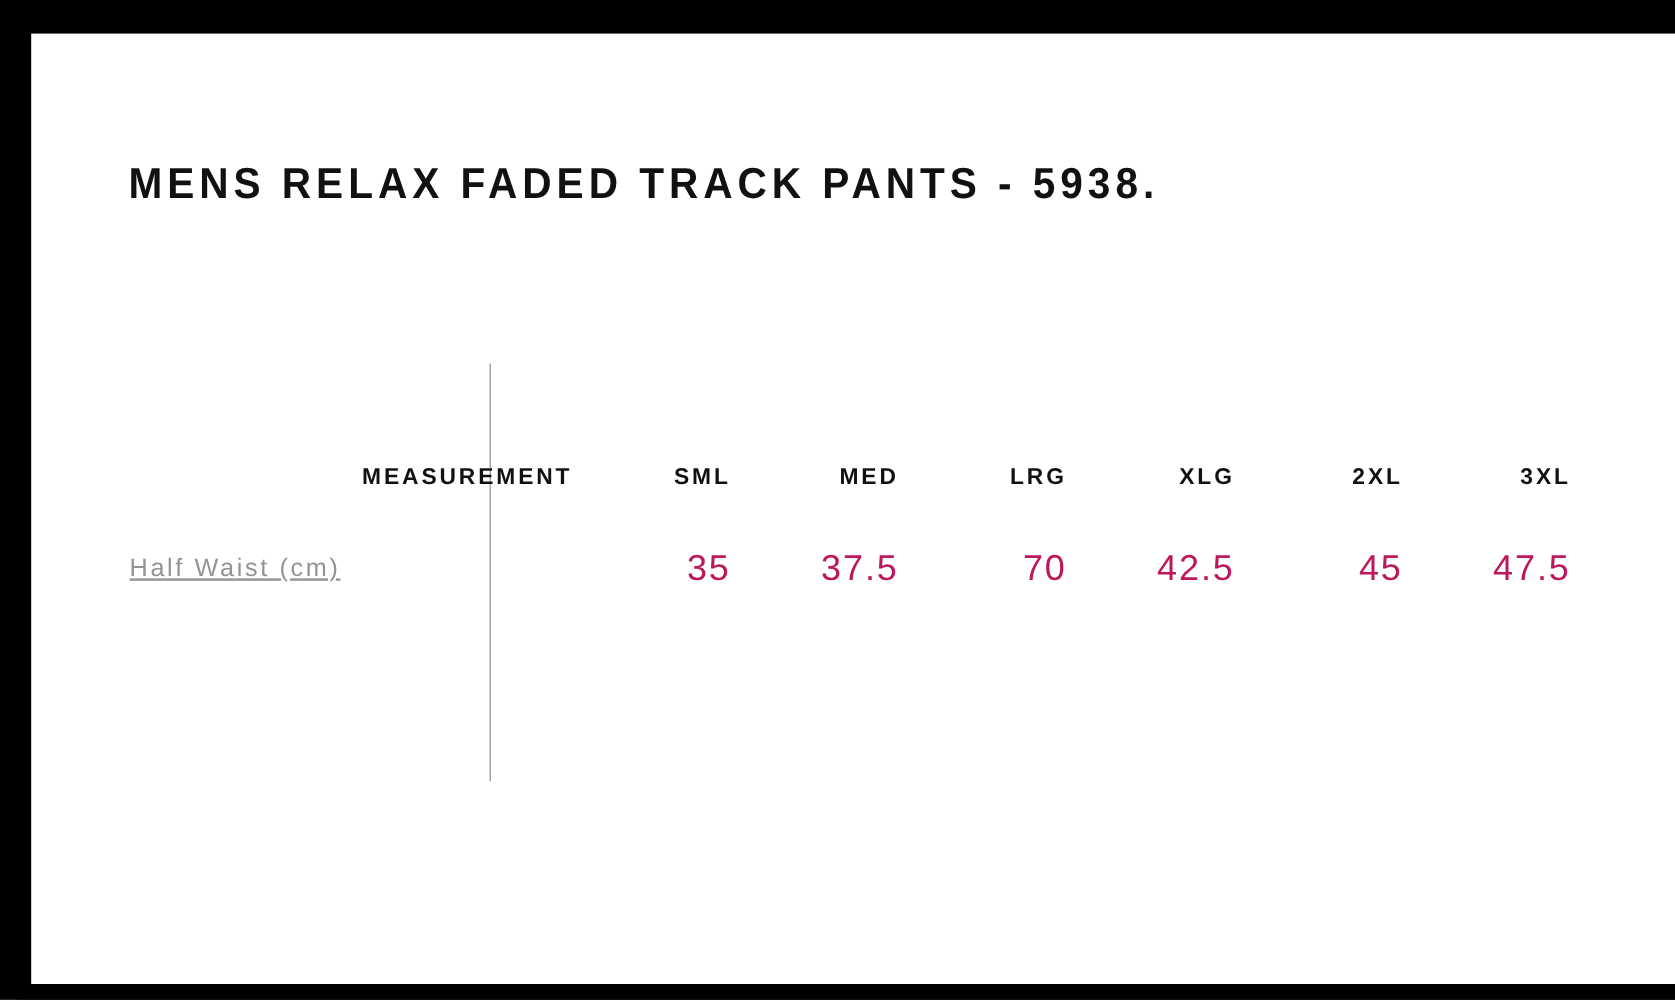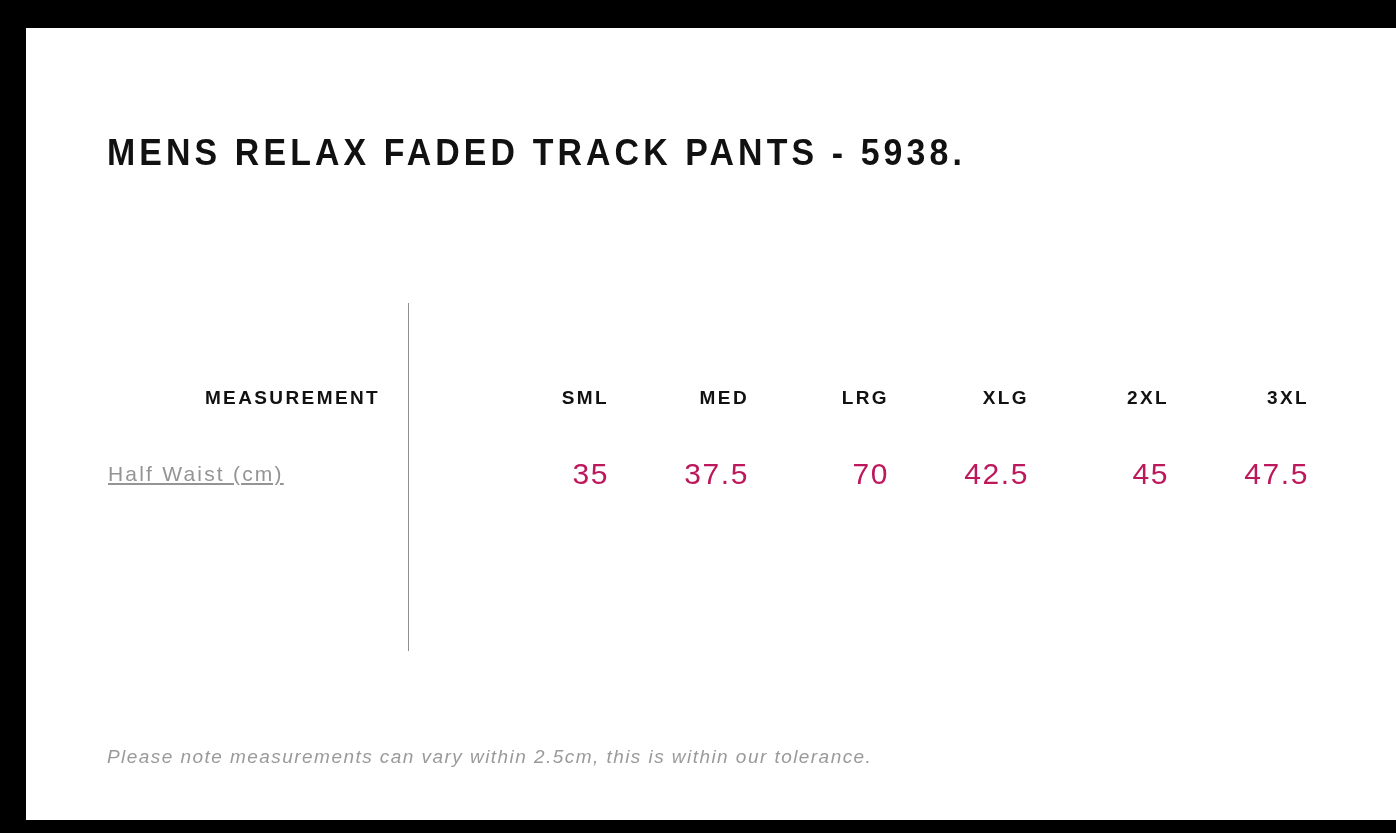--- a/index.html
+++ b/index.html
@@ -78,21 +78,21 @@
     height: 60px;
     font-size: 19px;
     font-weight: 700;
     letter-spacing: 2.4px;
     color: #111111;
     text-align: right;
     padding-right: 8px;
     white-space: nowrap;
   }
   .head-row th.label-head {
-    text-align: center;
+    text-align: right;
     padding-right: 0;
     padding-left: 1px;
   }
 
   .data-row td {
     height: 92px;
     font-size: 30px;
     font-weight: 400;
     letter-spacing: 1.6px;
     color: #be185d;
@@ -160,16 +160,15 @@
           <td>35</td>
           <td>37.5</td>
           <td>70</td>
           <td>42.5</td>
           <td>45</td>
           <td>47.5</td>
         </tr>
       </tbody>
     </table>
 
-    <div class="chart-note">Please note measurements can vary within 2.5cm, this is within our tolerance.</div>
 
   </div>
 </div>
 
 </body></html>

